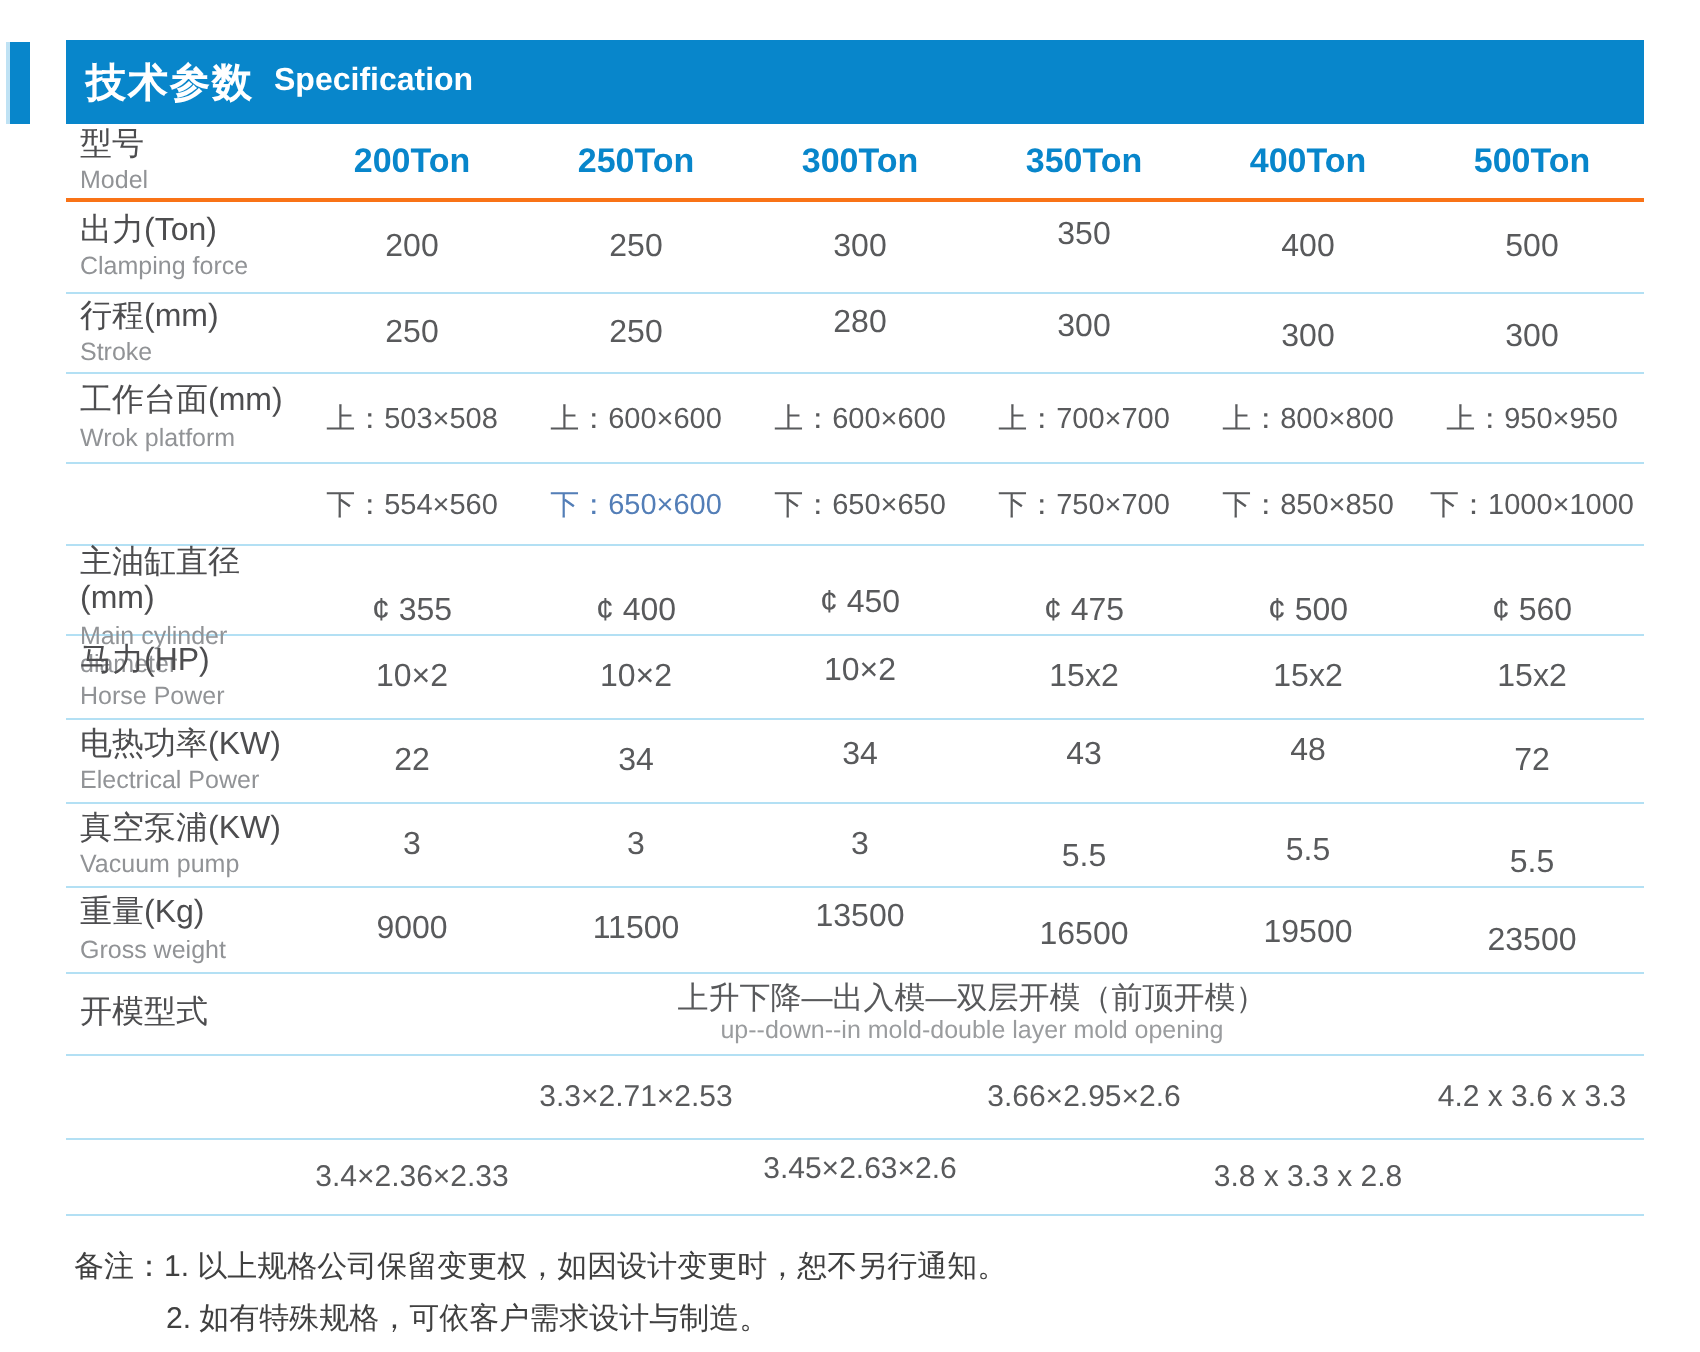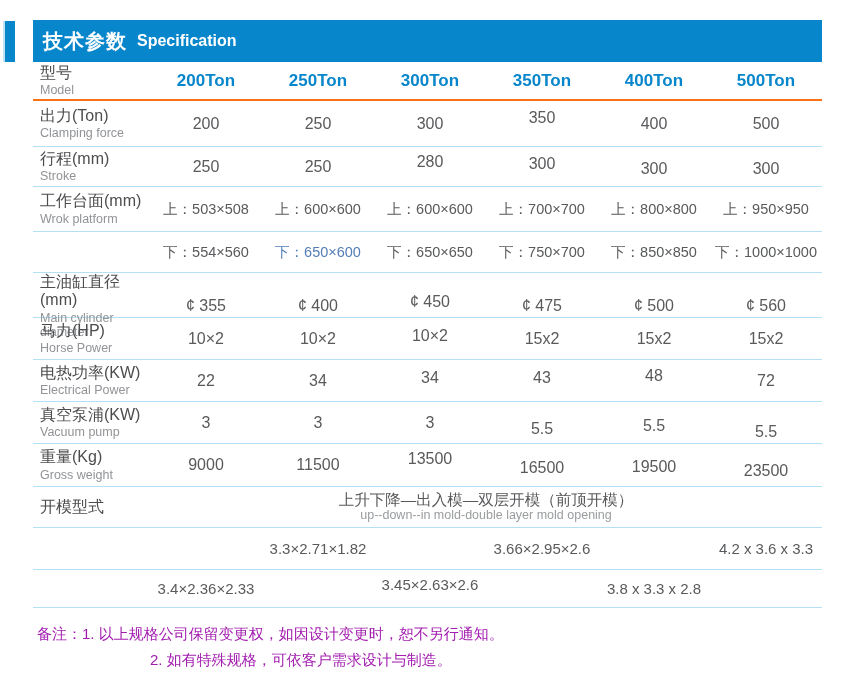--- a/index.html
+++ b/index.html
@@ -58,24 +58,24 @@
   
   .mold-cell{grid-column:2/8;text-align:center;line-height:1.1;}
   .mold-cell .m-cn{color:#58595b;font-size:15.5px;font-weight:500;}
   .mold-cell .m-en{color:#9a9c9e;font-size:12.5px;margin-top:1px;}
 
   
   .ms-u1{grid-column:3;} .ms-u2{grid-column:5;} .ms-u3{grid-column:7;}
   .ms-d1{grid-column:2;} .ms-d2{grid-column:4;} .ms-d3{grid-column:6;}
 
   
-  .notes{position:absolute;left:37px;top:621px;display:flex;color:#a21caf;font-size:15px;line-height:26px;text-align:center;}
+  .notes{position:absolute;left:37px;top:621px;display:flex;color:#404040;font-size:15px;line-height:26px;}
   .notes .n-label{white-space:nowrap;}
   .notes .n-items{display:flex;flex-direction:column;}
-  .notes .n-items > :nth-child(2){margin-left:16px;}
+  .notes .n-items > :nth-child(2){margin-left:1px;}
 </style>
 </head>
 <body>
 
 <div class="page">
 
   <div class="edge-tab"></div>
 
   <div class="titlebar">
     <span class="t-cn">技术参数</span>
@@ -215,21 +215,21 @@
       <div class="label">
         <span class="cn">开模型式</span>
       </div>
       <div class="mold-cell">
         <div class="m-cn">上升下降—出入模—双层开模（前顶开模）</div>
         <div class="m-en">up--down--in mold-double layer mold opening</div>
       </div>
     </div>
 
     <div class="row r-mach-up">
-      <div class="cell ms-u1">3.3×2.71×1.82</div>
+      <div class="cell ms-u1">3.3×2.71×2.53</div>
       <div class="cell ms-u2">3.66×2.95×2.6</div>
       <div class="cell ms-u3">4.2 x 3.6 x 3.3</div>
     </div>
 
     <div class="row r-mach-dn">
       <div class="label"></div>
       <div class="cell ms-d1">3.4×2.36×2.33</div>
       <div class="cell ms-d2">3.45×2.63×2.6</div>
       <div class="cell ms-d3">3.8 x 3.3 x 2.8</div>
     </div>

